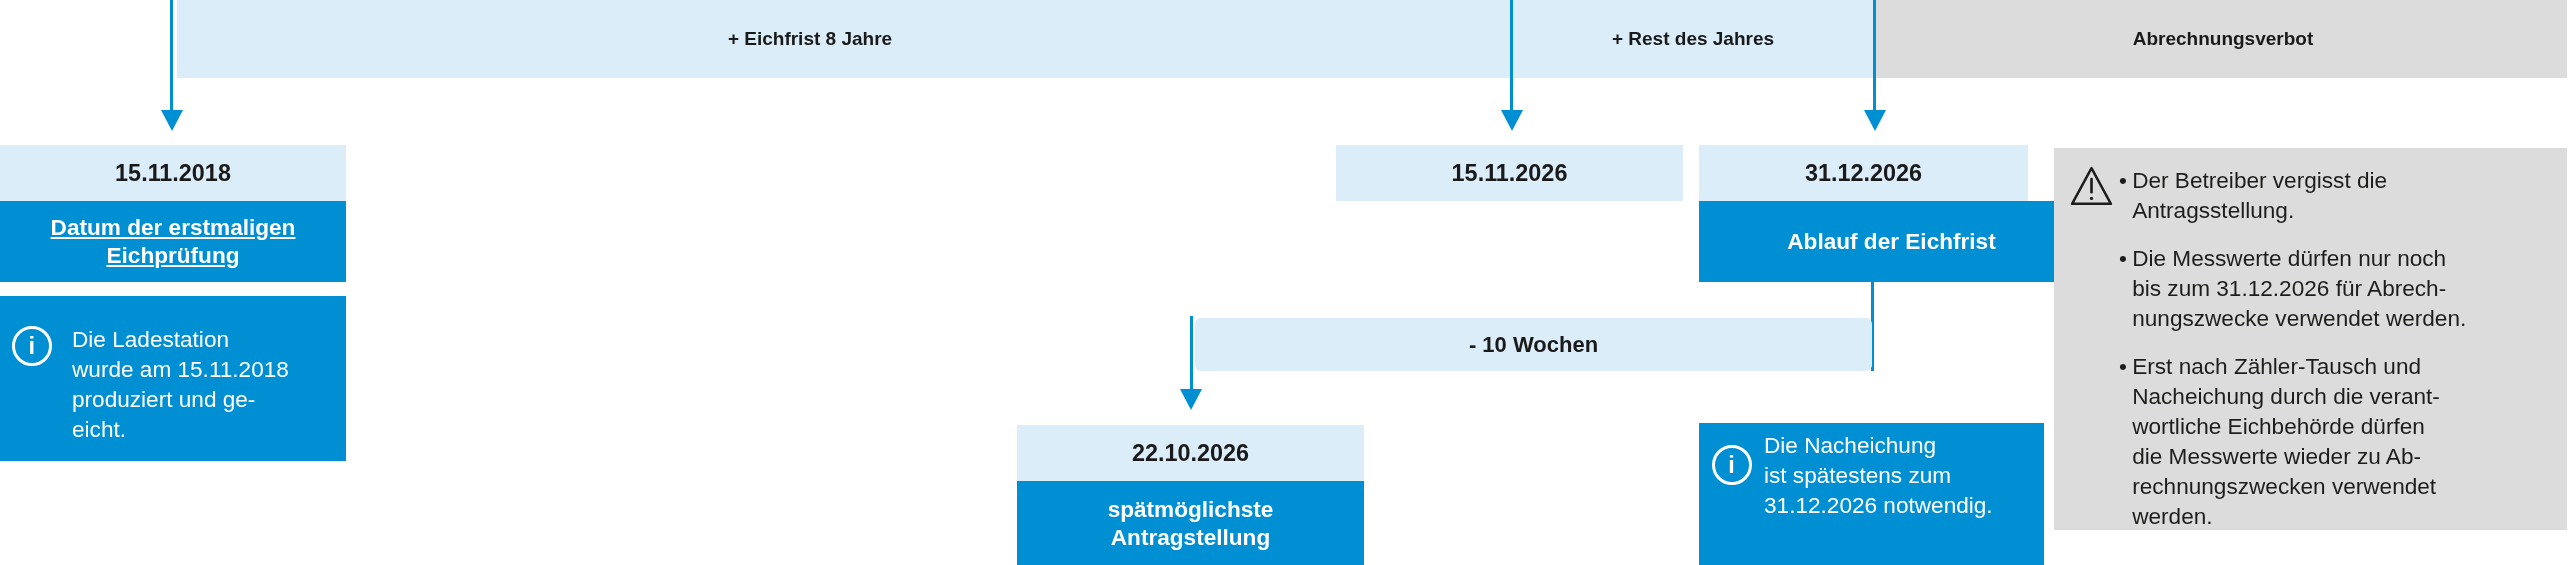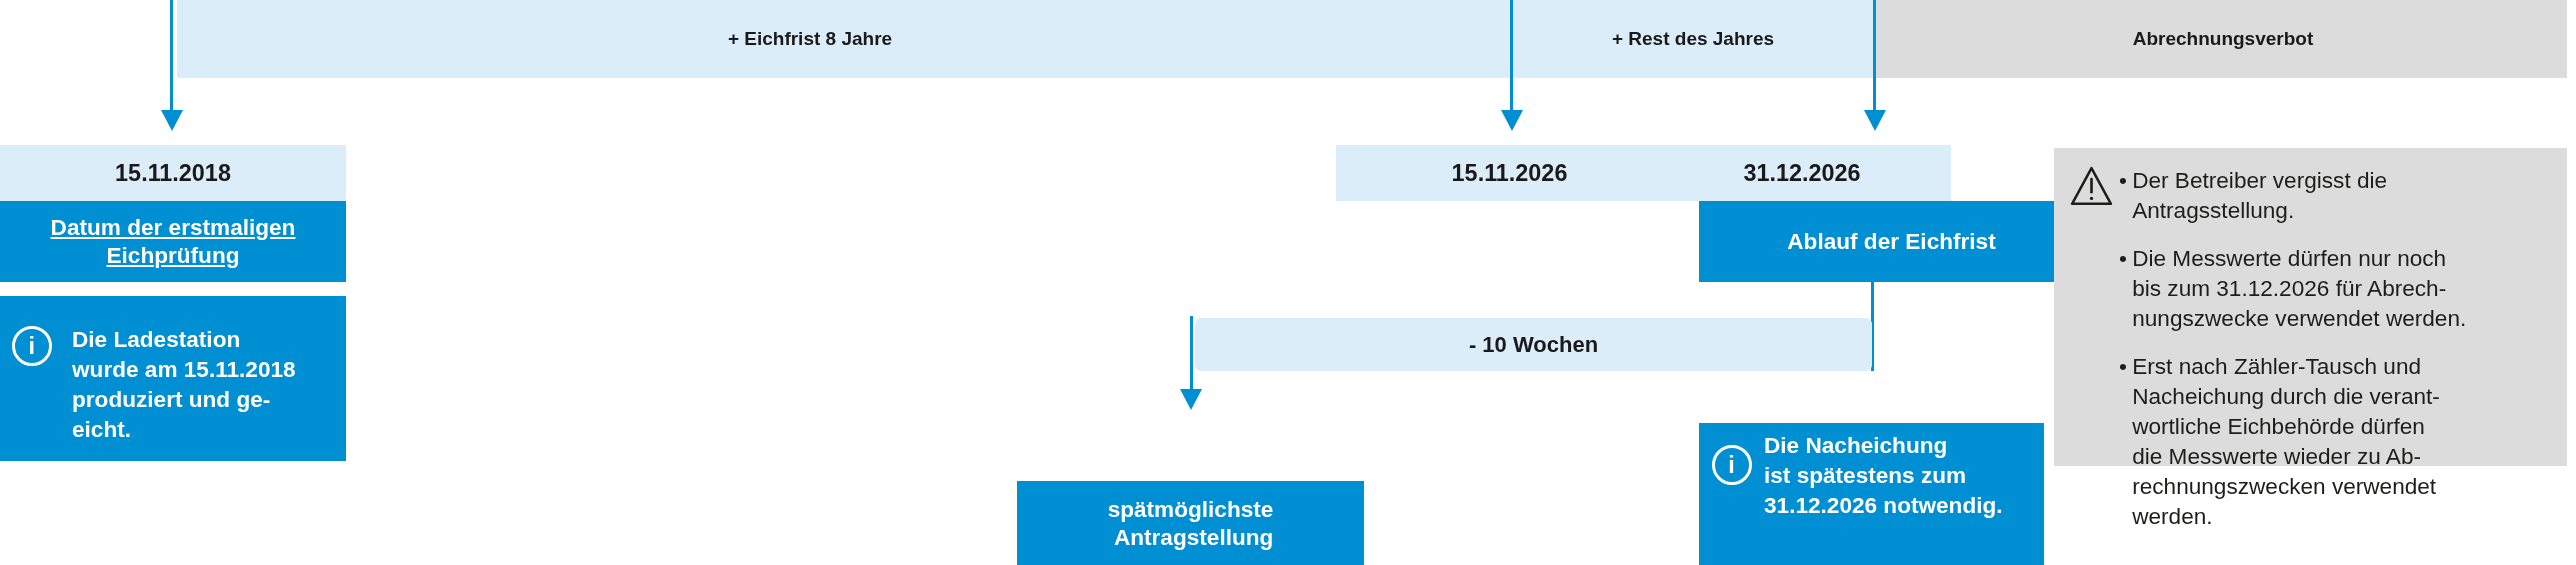--- a/index.html
+++ b/index.html
@@ -33,21 +33,21 @@
     height:56px;background:var(--light);display:flex;align-items:center;justify-content:center;
     font-weight:bold;font-size:23.4px;color:var(--ink);
   }
   .labelbox{
     background:var(--blue);color:#fff;font-weight:bold;font-size:22.6px;line-height:28px;
     display:flex;align-items:center;justify-content:center;text-align:center;white-space:pre-line;
   }
   
   .infobox{background:var(--blue);}
   .infobox .txt{
-    position:absolute;color:#fff;font-weight:bold;font-size:22.6px;line-height:30px;white-space:pre-line;
+    position:absolute;color:#fff;font-weight:normal;font-size:22.6px;line-height:30px;white-space:pre-line;
   }
   .i-icon{
     position:absolute;width:40px;height:40px;box-sizing:border-box;border:3.1px solid #fff;border-radius:50%;
     display:flex;align-items:center;justify-content:center;color:#fff;font-weight:bold;font-size:23.4px;
   }
   
   .bar{
     background:var(--light);display:flex;align-items:center;justify-content:center;
     font-weight:bold;font-size:22px;color:var(--ink);border-radius:6px;
   }
@@ -79,51 +79,52 @@
 
   <div class="abs vline" style="left:1873px;top:0;height:111px;"></div>
   <div class="abs vhead" style="left:1864px;top:110px;"></div>
 
   <div class="abs datebox" style="left:0;top:145px;width:346px;">15.11.2018</div>
   <div class="abs labelbox" style="left:0;top:201px;width:346px;height:81px;text-decoration:underline;">Datum der erstmaligen
 Eichprüfung</div>
 
   <div class="abs datebox" style="left:1336px;top:145px;width:347px;">15.11.2026</div>
 
-  <div class="abs datebox" style="left:1653px;top:145px;width:298px;">31.12.2026</div>
+  <div class="abs datebox" style="left:1699px;top:145px;width:329px;">31.12.2026</div>
   <div class="abs labelbox" style="left:1699px;top:201px;width:385px;height:81px;">Ablauf der Eichfrist</div>
 
   <div class="abs vline" style="left:1871px;top:282px;height:89px;"></div>
 
   <div class="abs bar" style="left:1195px;top:318px;width:677px;height:53px;">
     <span>- 10 Wochen</span>
   </div>
 
   <div class="abs vline" style="left:1190px;top:316px;height:75px;"></div>
   <div class="abs vhead" style="left:1180px;top:389px;"></div>
 
-  <div class="abs labelbox" style="left:1017px;top:481px;width:347px;height:85px;text-align:right;">spätmöglichste
+  <div class="abs datebox" style="left:1017px;top:425px;width:347px;">22.10.2026</div>
+  <div class="abs labelbox" style="left:1017px;top:481px;width:347px;height:85px;">spätmöglichste
 Antragstellung</div>
 
   <div class="abs infobox" style="left:0;top:296px;width:346px;height:165px;">
     <span class="i-icon" style="left:11.7px;top:30px;">i</span>
     <div class="txt" style="left:72px;top:29px;">Die Ladestation
 wurde am 15.11.2018
 produziert und ge-
 eicht.</div>
   </div>
 
   <div class="abs infobox" style="left:1699px;top:423px;width:345px;height:143px;">
     <span class="i-icon" style="left:12.5px;top:22px;">i</span>
     <div class="txt" style="left:65px;top:8px;">Die Nacheichung
 ist spätestens zum
 31.12.2026 notwendig.</div>
   </div>
 
-  <div class="abs panel" style="left:2054px;top:148px;width:513px;height:318px;">
+  <div class="abs panel" style="left:2054px;top:148px;width:513px;height:382px;">
     <svg class="tri" width="45" height="44" viewBox="0 0 58 56">
       <path d="M29 5 L54 51 L4 51 Z" fill="none" stroke="#1D1D1B" stroke-width="3.2" stroke-linejoin="round"></path>
       <line x1="29" y1="19" x2="29" y2="36" stroke="#1D1D1B" stroke-width="3.4" stroke-linecap="round"></line>
       <circle cx="29" cy="44" r="2.1" fill="#1D1D1B"></circle>
     </svg>
     <div class="bullets">
       <div class="bullet">
         <span class="dot"></span>
         <span class="btxt">Der Betreiber vergisst die
 Antragsstellung.</span>

